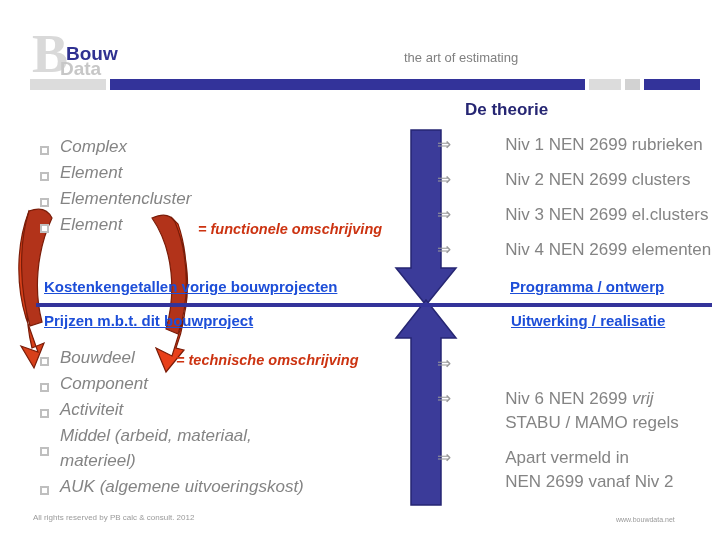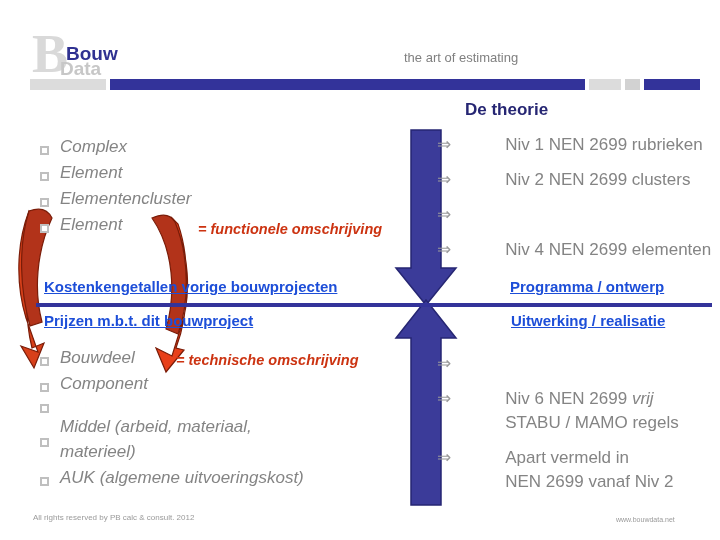--- a/index.html
+++ b/index.html
@@ -276,20 +276,21 @@
     <div class="arrow-row">
       <span class="arrow-glyph">⇒</span>
       <span class="arrow-txt">Niv 1 NEN 2699 rubrieken</span>
     </div>
     <div class="arrow-row">
       <span class="arrow-glyph">⇒</span>
       <span class="arrow-txt">Niv 2 NEN 2699 clusters</span>
     </div>
     <div class="arrow-row">
       <span class="arrow-glyph">⇒</span>
+      <span class="arrow-txt">Niv 3 NEN 2699 el.clusters</span>
     </div>
     <div class="arrow-row">
       <span class="arrow-glyph">⇒</span>
       <span class="arrow-txt">Niv 4 NEN 2699 elementen</span>
     </div>
   </div>
 
   <div class="mid-label" id="mid-l-top">Kostenkengetallen vorige bouwprojecten</div>
   <div class="mid-line"></div>
   <div class="mid-label" id="mid-l-bot">Prijzen m.b.t. dit bouwproject</div>
@@ -300,20 +301,21 @@
     <div class="bullet-row">
       <span class="bullet-sq"></span>
       <span class="bullet-txt">Bouwdeel</span>
     </div>
     <div class="bullet-row">
       <span class="bullet-sq"></span>
       <span class="bullet-txt">Component</span>
     </div>
     <div class="bullet-row">
       <span class="bullet-sq"></span>
+      <span class="bullet-txt">Activiteit</span>
     </div>
     <div class="bullet-row">
       <span class="bullet-sq"></span>
       <span class="bullet-txt">Middel (arbeid, materiaal,
 materieel)</span>
     </div>
     <div class="bullet-row">
       <span class="bullet-sq"></span>
       <span class="bullet-txt">AUK (algemene uitvoeringskost)</span>
     </div>

